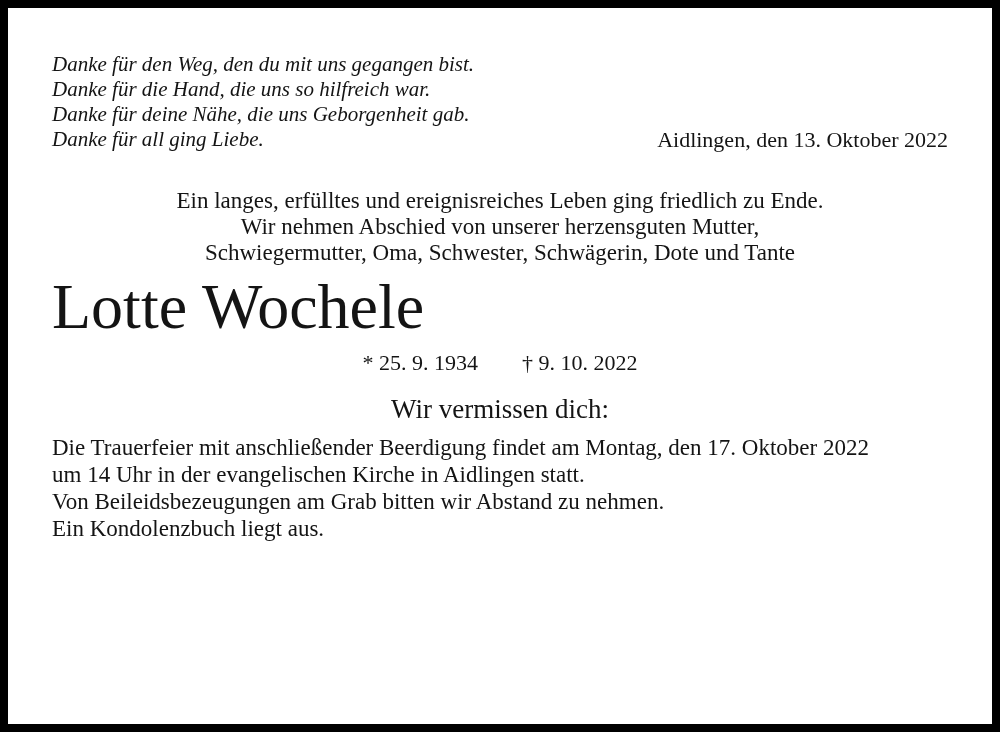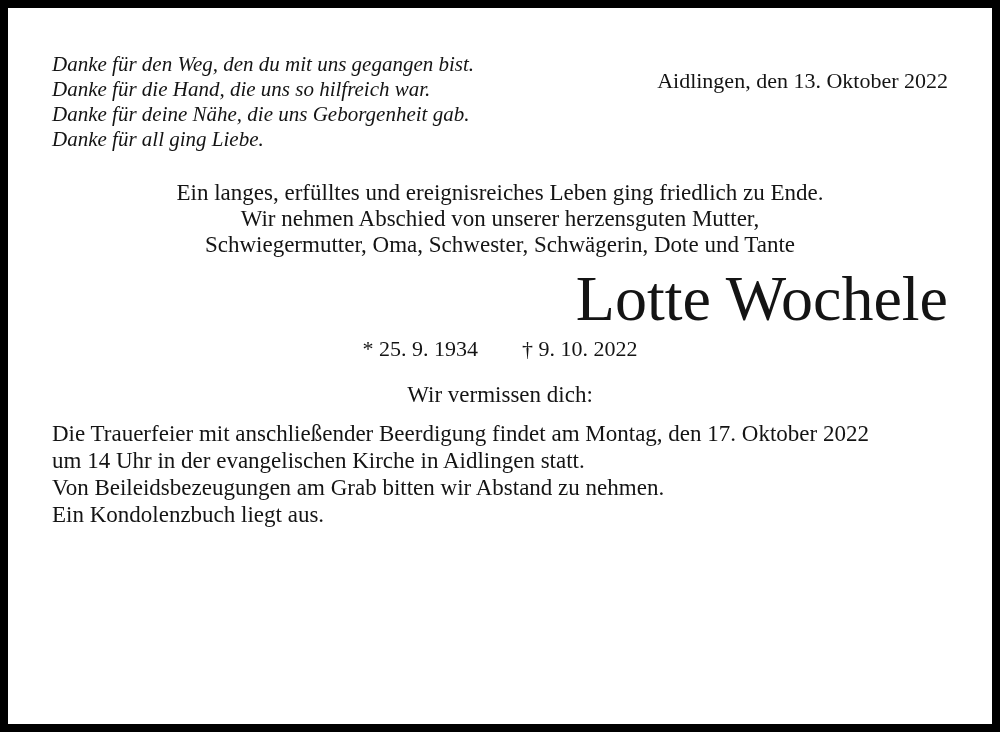--- a/index.html
+++ b/index.html
@@ -20,60 +20,60 @@
   .content {
     box-sizing: border-box;
     width: 100%;
     height: 100%;
     padding: 44px 44px 0 44px;
   }
   
   .top-row {
     display: flex;
     justify-content: space-between;
-    align-items: flex-start;
+    align-items: flex-end;
   }
   .poem {
     font-style: italic;
     font-size: 21px;
     line-height: 25px;
     white-space: nowrap;
   }
   .dateline {
     font-size: 22px;
     line-height: 25px;
     text-align: right;
     white-space: nowrap;
     margin-top: 16px;
   }
   .intro {
-    margin-top: 28px;
+    margin-top: 36px;
     text-align: center;
     font-size: 23px;
     line-height: 26px;
   }
   .deceased-name {
     margin-top: 6px;
-    text-align: right;
+    text-align: left;
     font-size: 64px;
     line-height: 70px;
     font-weight: normal;
   }
   .life-dates {
-    margin-top: 2px;
+    margin-top: 8px;
     display: flex;
     justify-content: center;
     gap: 44px;
     font-size: 22px;
     line-height: 26px;
   }
   .mourning-heading {
     margin-top: 20px;
     text-align: center;
-    font-size: 23px;
+    font-size: 27px;
     line-height: 26px;
   }
   .mourners {
     margin-top: 6px;
     text-align: center;
     font-size: 23px;
     line-height: 26px;
   }
   .funeral {
     margin-top: 12px;

